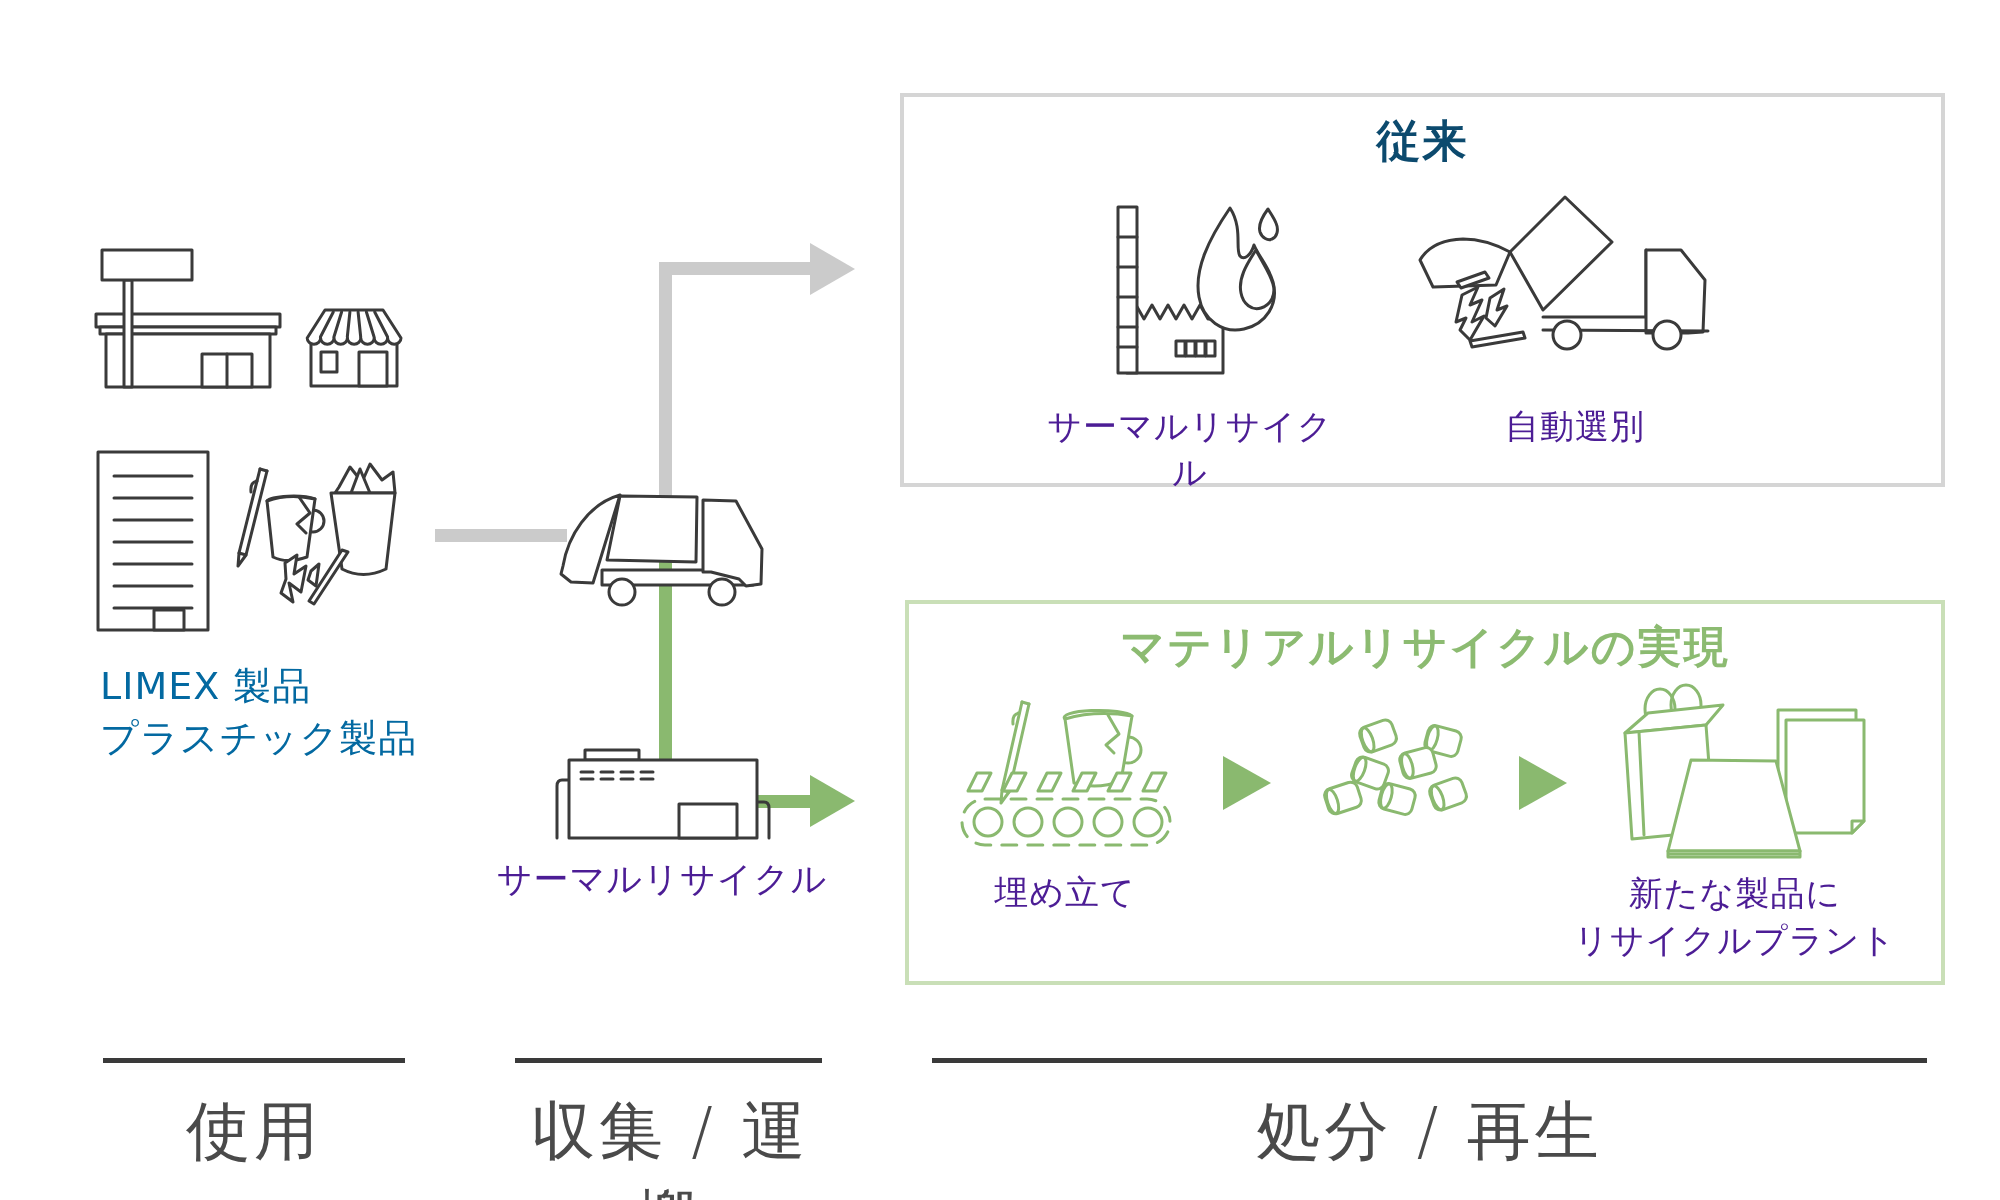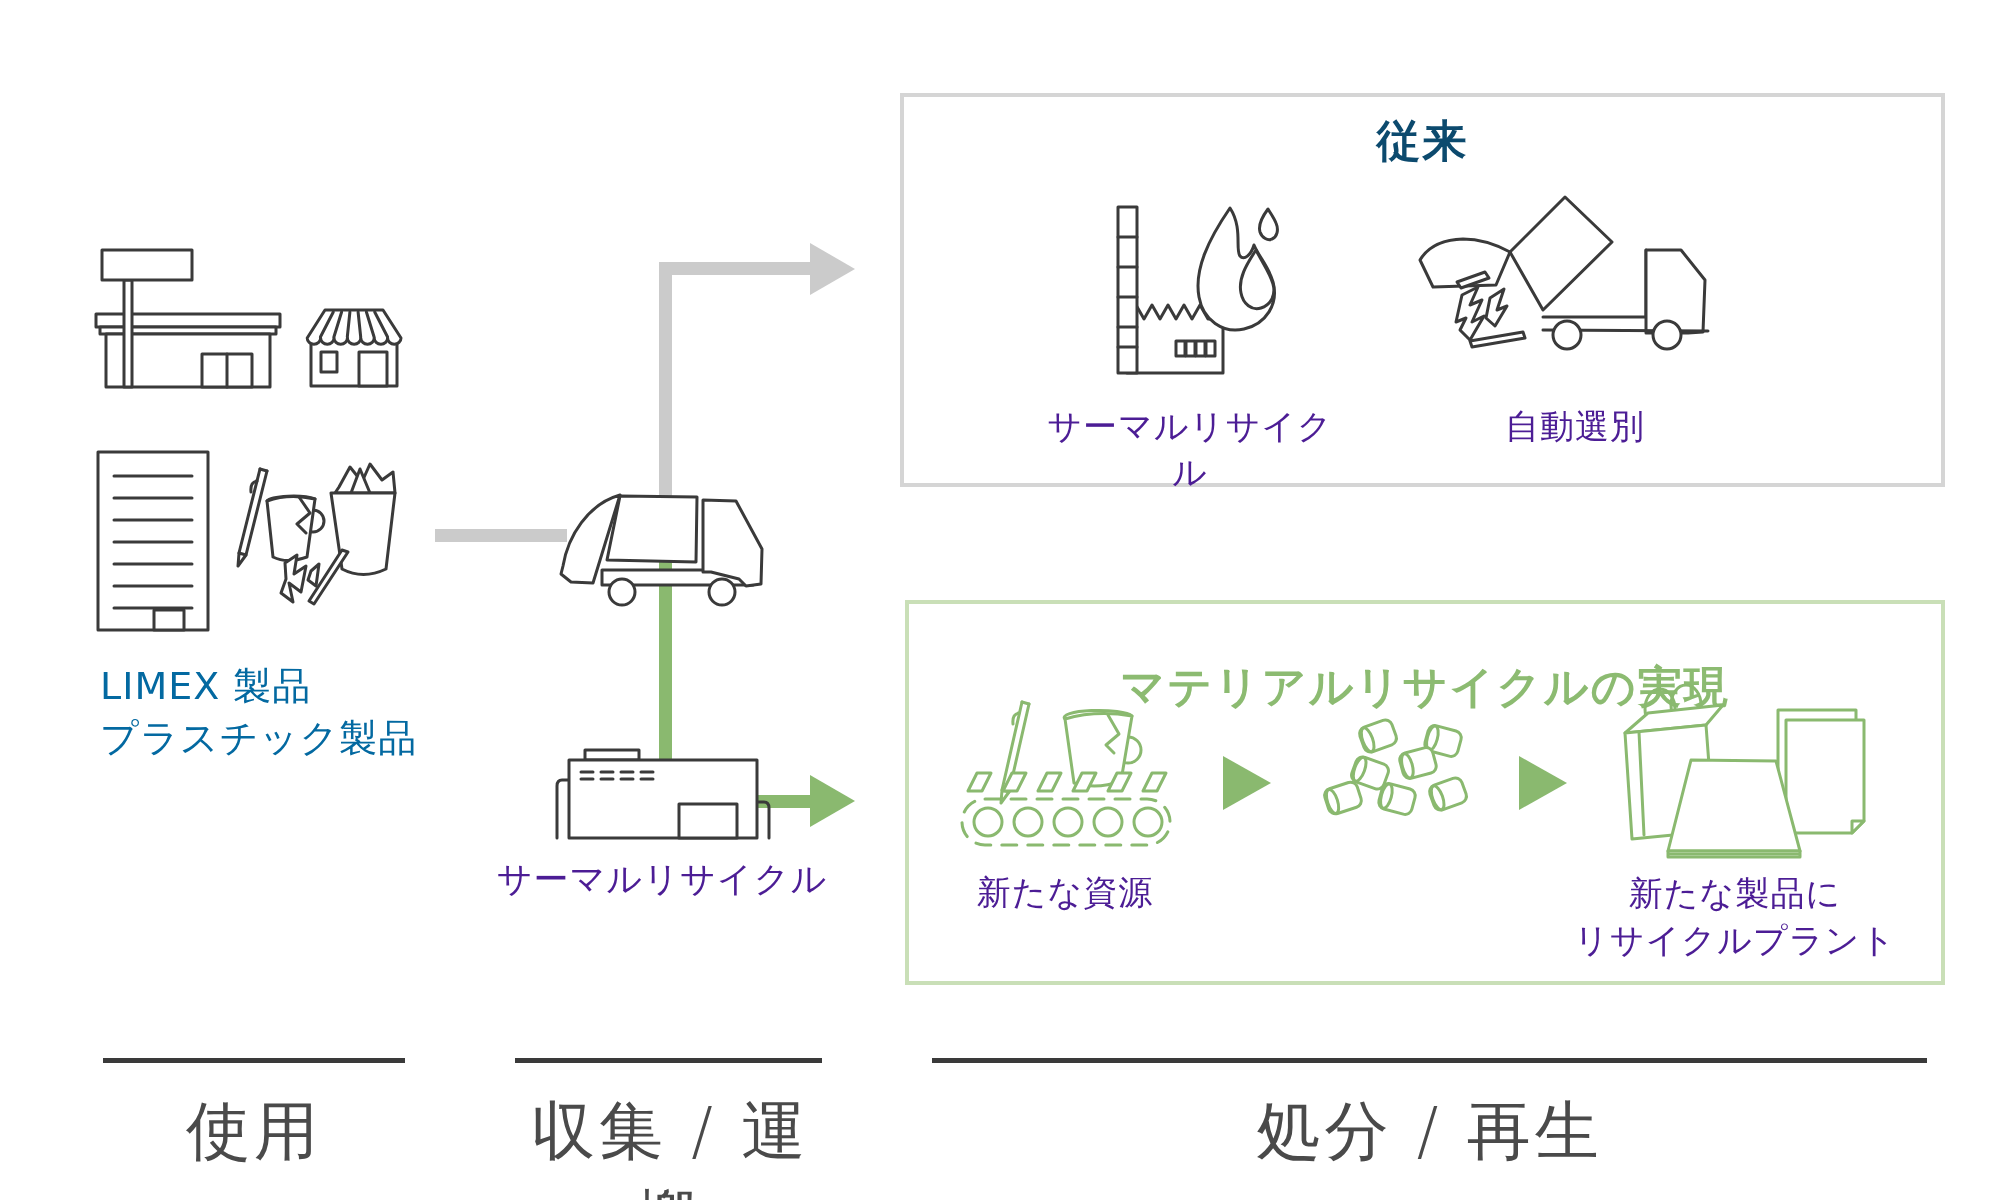--- a/index.html
+++ b/index.html
@@ -168,21 +168,21 @@
     <path d="M246,70 L281,70 L305,100 L303,152 L288,153 L246,153 Z"></path>
     <line x1="143" y1="150" x2="308" y2="151" stroke-width="4"></line>
     <circle cx="167" cy="155" r="14"></circle>
     <circle cx="267" cy="155" r="14"></circle>
   </svg>
 
   <div class="small-label" style="left:1040px;width:300px;top:404px;">サーマルリサイクル</div>
   <div class="small-label" style="left:1425px;width:300px;top:404px;">自動選別</div>
 
   <div class="panel green" style="left:905px;top:600px;width:1032px;height:377px;"></div>
-  <div class="panel-title grn" style="left:905px;width:1040px;top:618px;margin-top:40px;">マテリアルリサイクルの実現</div>
+  <div class="panel-title grn" style="left:905px;width:1040px;top:618px;">マテリアルリサイクルの実現</div>
 
   <svg class="abs green-ic" style="left:958px;top:693px;" width="218" height="158" viewBox="0 0 218 158">
     <line x1="64" y1="9" x2="44" y2="97"></line>
     <line x1="71" y1="11" x2="51" y2="99"></line>
     <line x1="64" y1="9" x2="71" y2="11"></line>
     <path d="M44,97 L51,99 L43,110 Z"></path>
     <path class="nofill" d="M61,20 q-7,1 -6,11"></path>
     <circle cx="170" cy="57" r="13" class="nofill"></circle>
     <path d="M107,26 Q138,17 174,23 L163,88 Q139,97 116,90 Z"></path>
     <path class="nofill" d="M107,26 A34,7 0 0 1 174,23"></path>
@@ -252,21 +252,21 @@
       <path d="M246,138 L234,150 L234,138 Z"></path>
     </g>
 
     <g>
       <polygon points="73,77 158,78 182,168 50,168"></polygon>
       <polygon points="50,168 182,168 182,174 50,174" fill="#e3eed9"></polygon>
       <line x1="51" y1="171" x2="181" y2="171"></line>
     </g>
   </svg>
 
-  <div class="small-label" style="left:915px;width:300px;top:870px;">新たな資源</div>
+  <div class="small-label" style="left:915px;width:300px;top:870px;">埋め立て</div>
   <div class="small-label" style="left:1570px;width:330px;top:870px;line-height:47px;">
     <div>新たな製品に</div>
     <div>リサイクルプラント</div>
   </div>
 
   <div class="stage-line" style="left:103px;top:1058px;width:302px;"></div>
   <div class="stage-line" style="left:515px;top:1058px;width:307px;"></div>
   <div class="stage-line" style="left:932px;top:1058px;width:995px;"></div>
 
   <div class="stage-label" style="left:104px;width:300px;top:1088px;">使用</div>

